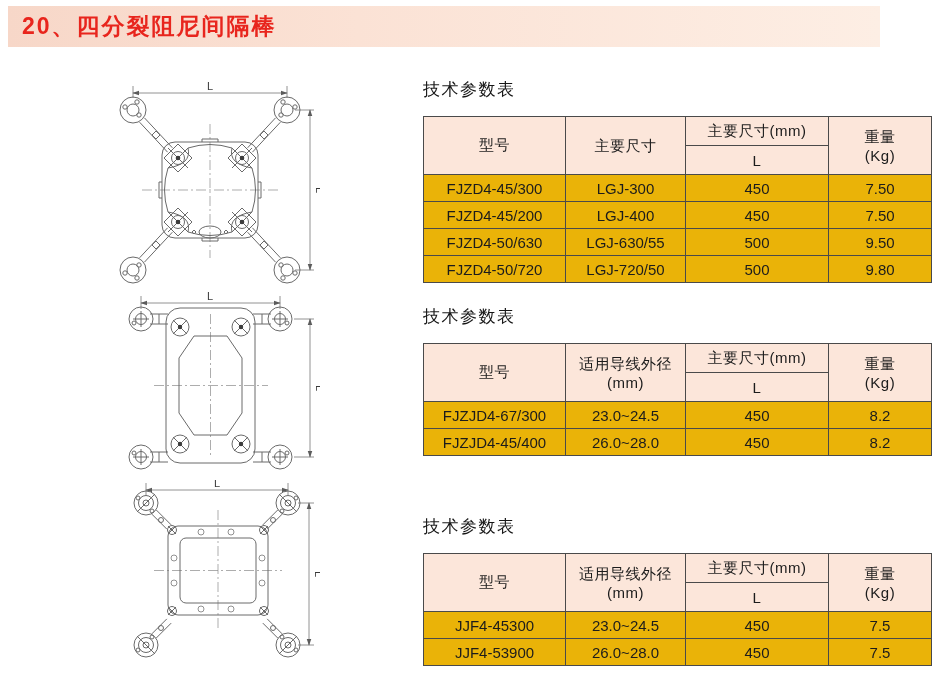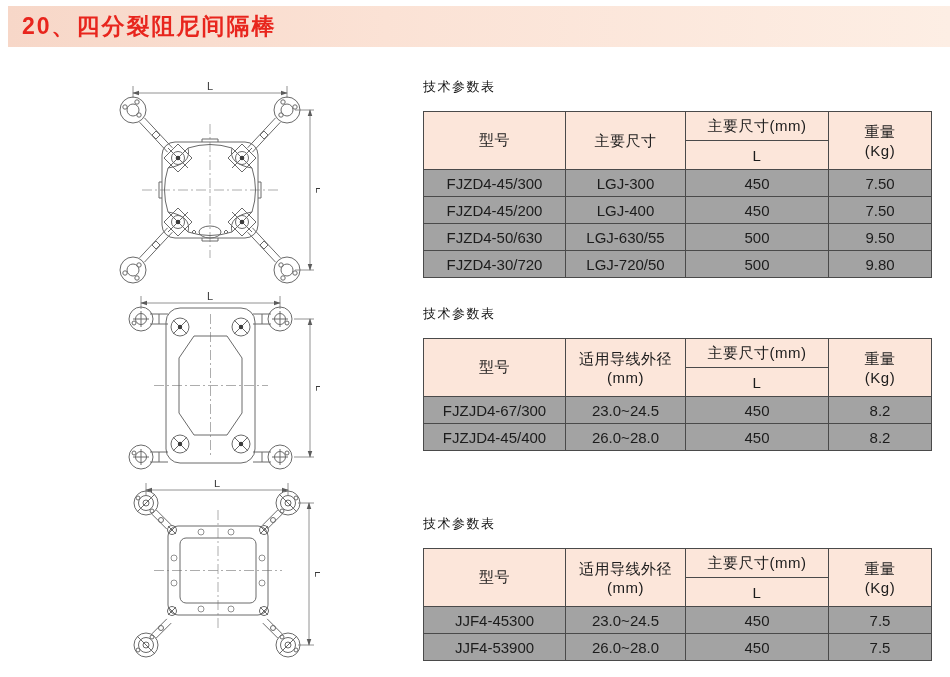--- a/index.html
+++ b/index.html
@@ -2,38 +2,38 @@
 <html><head>
 <meta charset="utf-8">
 <style>
   html,body{margin:0;padding:0;background:#ffffff;}
   .page{
     position:relative;width:950px;height:677px;background:#ffffff;
     font-family:"Liberation Sans","DejaVu Sans",sans-serif;overflow:hidden;
   }
   
   .header-bar{
-    position:absolute;left:8px;top:6px;width:942px;height:41px;
+    position:absolute;left:8px;top:6px;width:872px;height:41px;
     background:linear-gradient(90deg,#f7d7c8 0%,#fbe2d5 40%,#fdeee4 100%);
     display:flex;align-items:center;
   }
   .page-title{
     color:#e8251d;font-size:23px;font-weight:bold;letter-spacing:2px;
     padding-left:14px;white-space:nowrap;
   }
   
   .tbl-block{position:absolute;left:423px;width:510px;}
-  .tbl-title{font-size:13px;color:#161616;letter-spacing:1.5px;}
+  .tbl-title{font-size:17px;color:#161616;letter-spacing:1.5px;}
   table.spec{border-collapse:collapse;table-layout:fixed;width:508px;margin-top:15px;padding-left:36px;}
   .spec th,.spec td{
     border:1px solid #4a4a4a;text-align:center;vertical-align:middle;
     font-weight:normal;color:#1c1c1c;padding:0;overflow:hidden;
   }
   .spec thead th{background:#fce6da;font-size:15px;height:28px;letter-spacing:0.5px;}
-  .spec tbody td{font-size:15px;height:26px;background:#a3a3a3;}
+  .spec tbody td{font-size:15px;height:26px;background:#eab308;}
   .two-line div{line-height:19px;}
   
   .drawing{position:absolute;}
   .drawing svg{display:block;}
   .dline{stroke:#6a6a6a;stroke-width:1;fill:none;}
   .dthin{stroke:#6f6f6f;stroke-width:0.75;fill:none;}
   .dcenter{stroke:#8a8a8a;stroke-width:0.7;fill:none;stroke-dasharray:10 3 2 3;}
   .dfill{fill:#3c3c3c;stroke:none;}
   .dimtext{font-family:"Liberation Sans",sans-serif;font-size:11px;fill:#3a3a3a;}
 </style>
@@ -356,21 +356,21 @@
           <td>450</td>
           <td>7.50</td>
         </tr>
         <tr>
           <td>FJZD4-50/630</td>
           <td>LGJ-630/55</td>
           <td>500</td>
           <td>9.50</td>
         </tr>
         <tr>
-          <td>FJZD4-30/720</td>
+          <td>FJZD4-50/720</td>
           <td>LGJ-720/50</td>
           <td>500</td>
           <td>9.80</td>
         </tr>
       </tbody>
     </table>
   </div>
 
   <div class="tbl-block" style="top:305px;">
     <div class="tbl-title">技术参数表</div>

